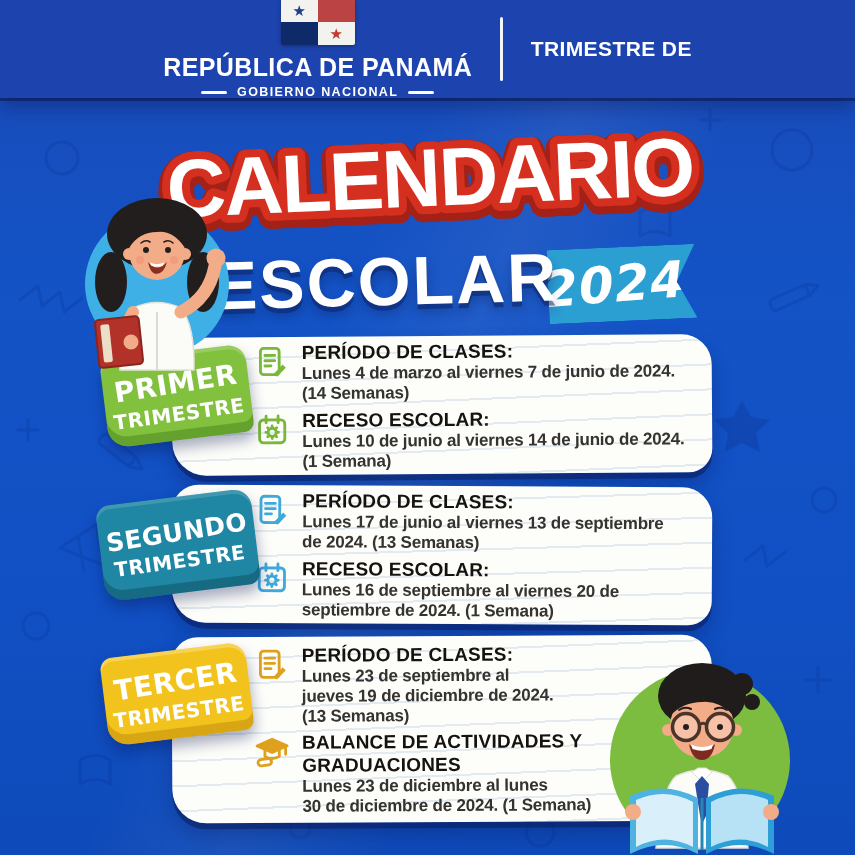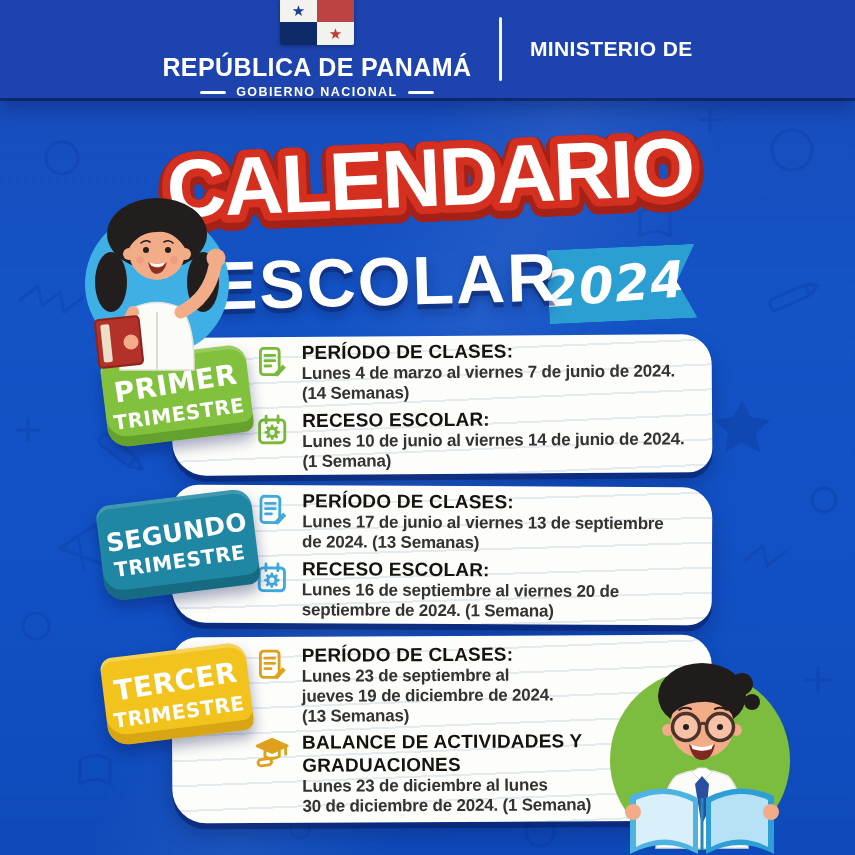--- a/index.html
+++ b/index.html
@@ -137,21 +137,21 @@
       </div>
       <div class="republic">REPÚBLICA DE PANAMÁ</div>
       <div class="gobierno">
         <span class="dash"></span>
         <span class="gobierno-text">GOBIERNO NACIONAL</span>
         <span class="dash"></span>
       </div>
     </div>
     <div class="vdiv"></div>
     <div class="ministry">
-      <div>MINISTERIO DE</div>
+      <div>TRIMESTRE DE</div>
     </div>
   </header>
 
   <svg class="title-svg" viewBox="0 0 670 128">
     <g transform="rotate(-2.5 335 64)">
       <text class="cal-text cal-back" x="335" y="94" text-anchor="middle">CALENDARIO</text>
       <text class="cal-text cal-front" x="335" y="90" text-anchor="middle">CALENDARIO</text>
     </g>
   </svg>
 

